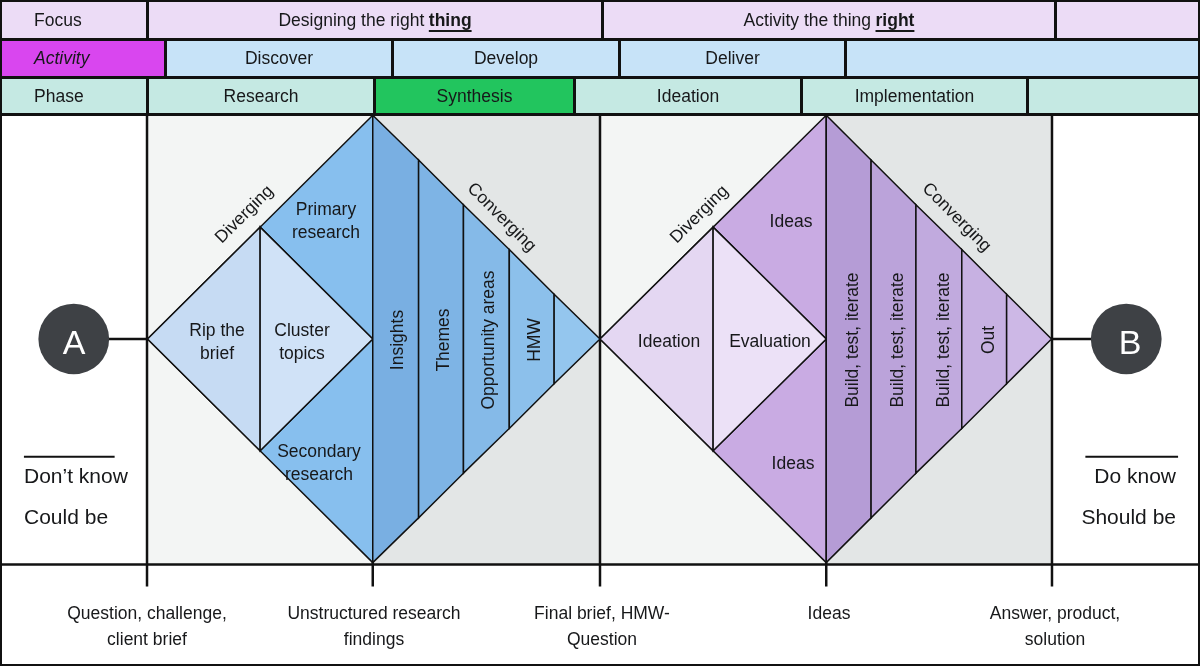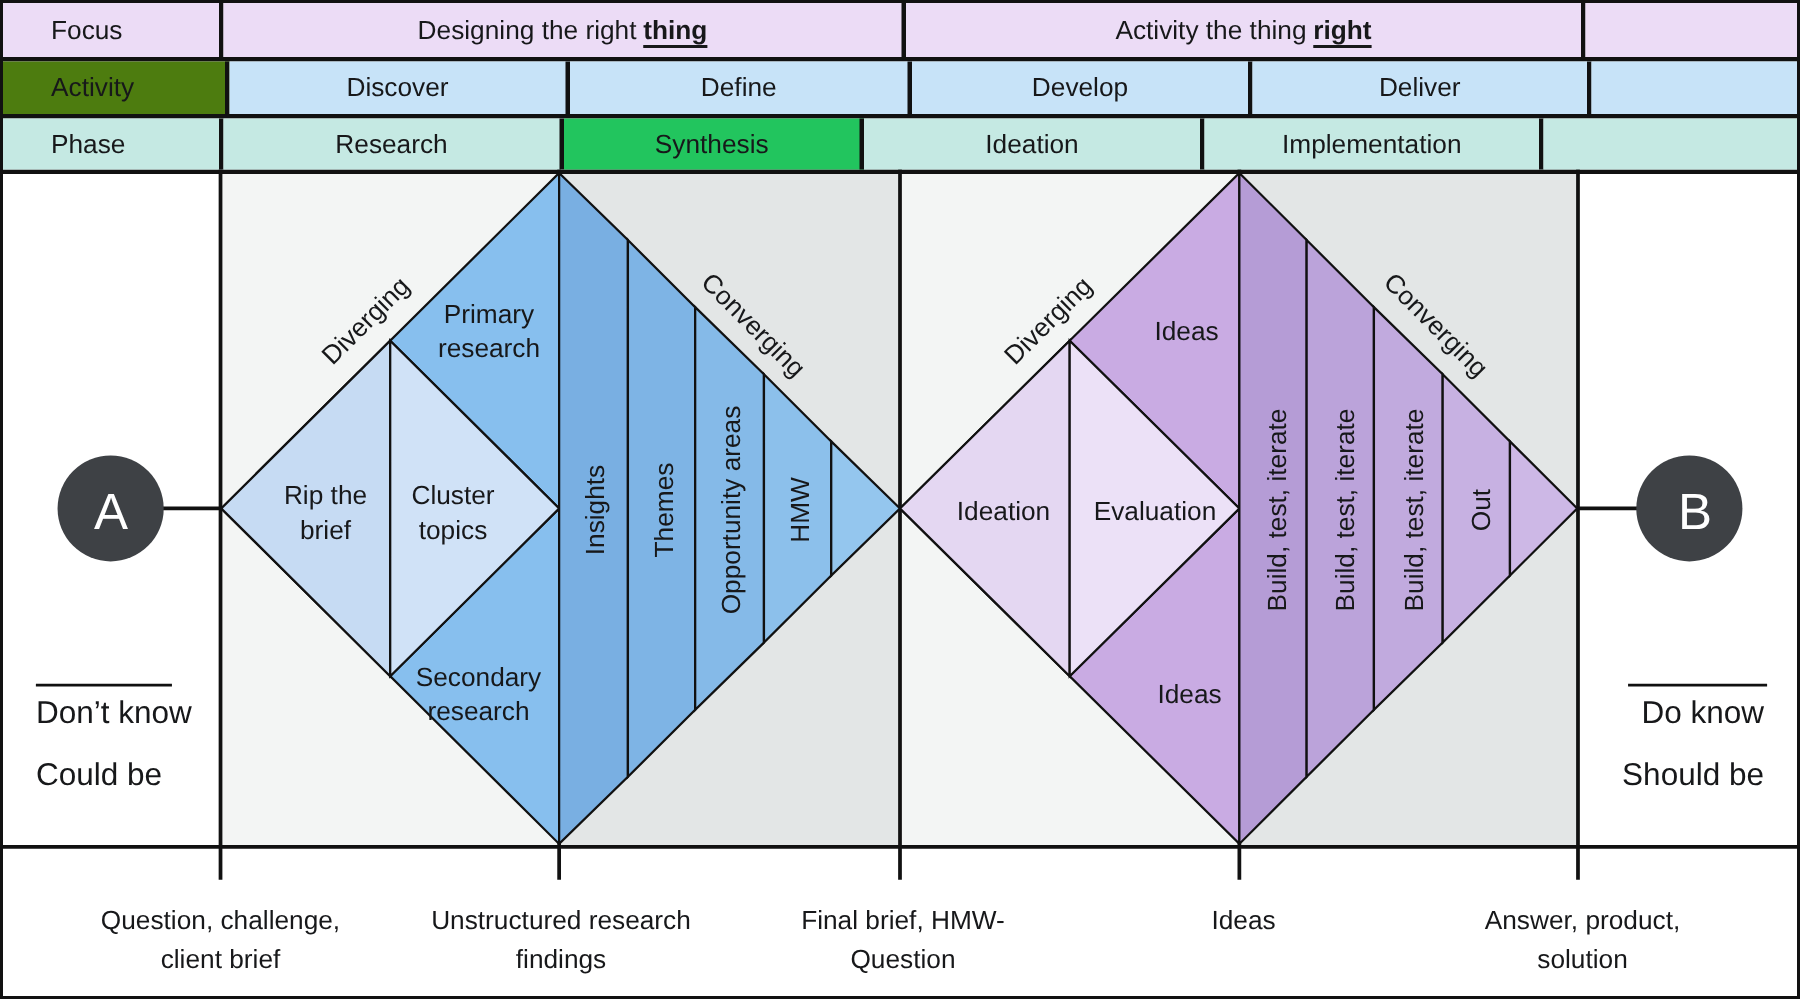--- a/index.html
+++ b/index.html
@@ -91,28 +91,25 @@
         <span class="em">thing</span>
       </div>
     <div class="hcell" style="width: 453px; background: rgb(236, 220, 246);">
         <span>Activity the thing</span>
         <span class="em">right</span>
       </div>
     <div class="hcell last" style="background: rgb(236, 220, 246);"></div>
   </div>
 
   <div class="hrow" style="top:39px; height:38px;">
-    <div class="hcell rowlabel" style="width: 151px; background: #4d7c0f;">
+    <div class="hcell rowlabel" style="width: 165px; background: #d946ef; font-style: italic;">
         <span>Activity</span>
       </div>
     <div class="hcell" style="width: 227px; background: rgb(199, 227, 248);">
         <span>Discover</span>
-      </div>
-    <div class="hcell" style="width: 228px; background: rgb(199, 227, 248);">
-        <span>Define</span>
       </div>
     <div class="hcell" style="width: 227px; background: rgb(199, 227, 248);">
         <span>Develop</span>
       </div>
     <div class="hcell" style="width: 226px; background: rgb(199, 227, 248);">
         <span>Deliver</span>
       </div>
     <div class="hcell last" style="background: rgb(199, 227, 248);"></div>
   </div>
 

